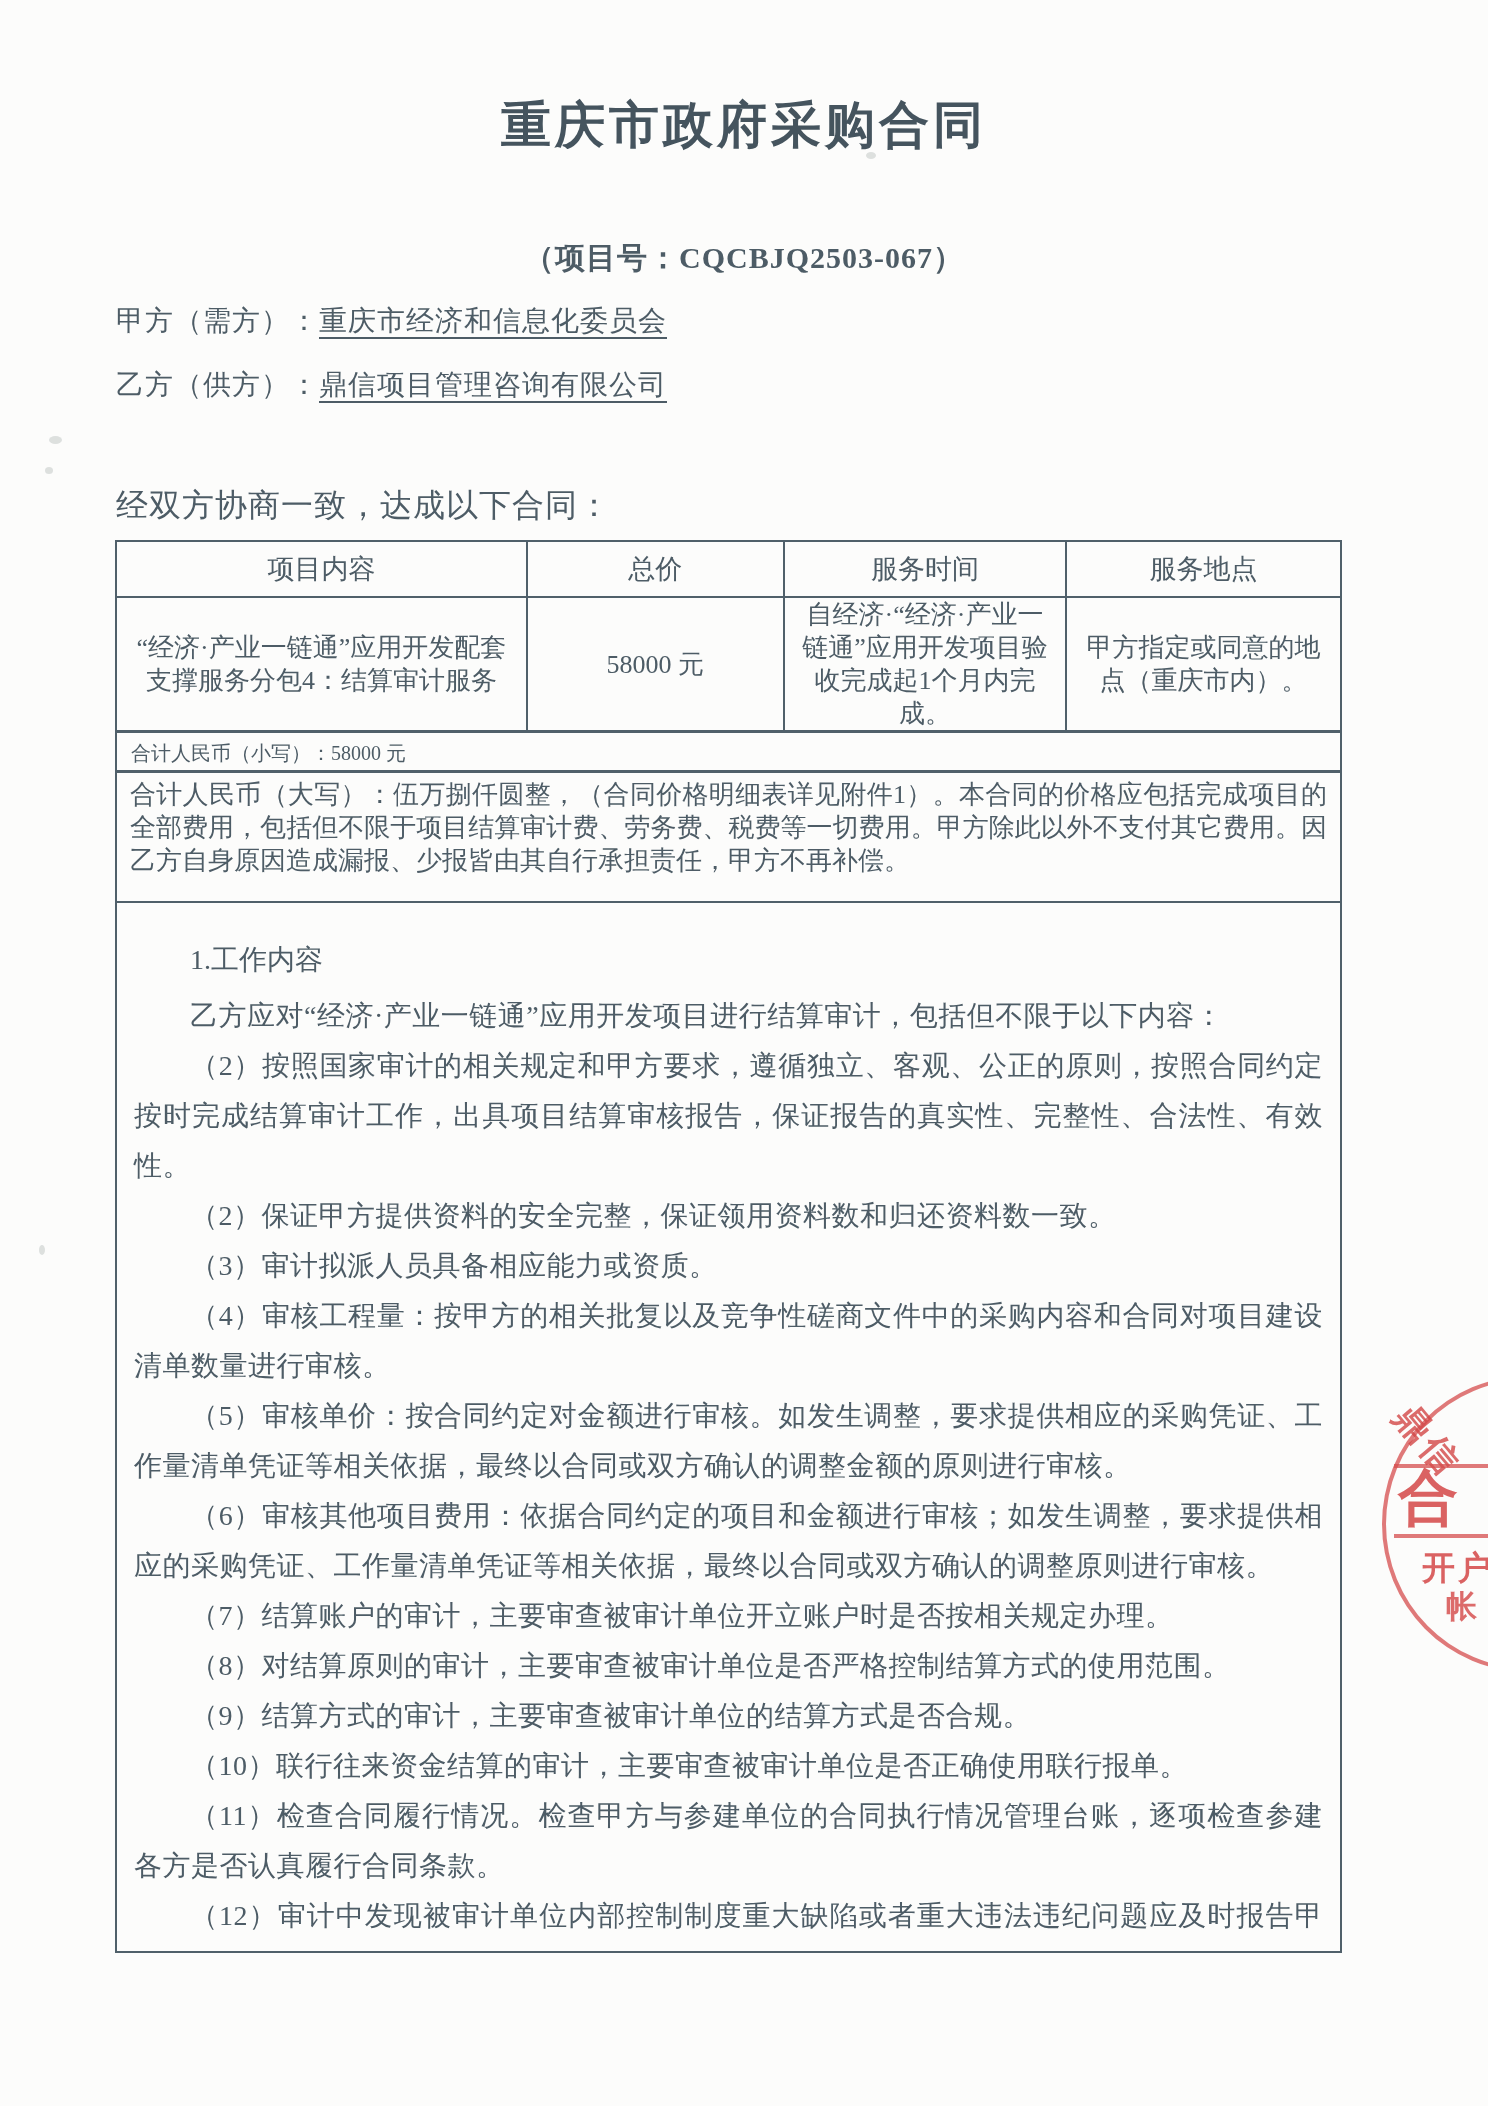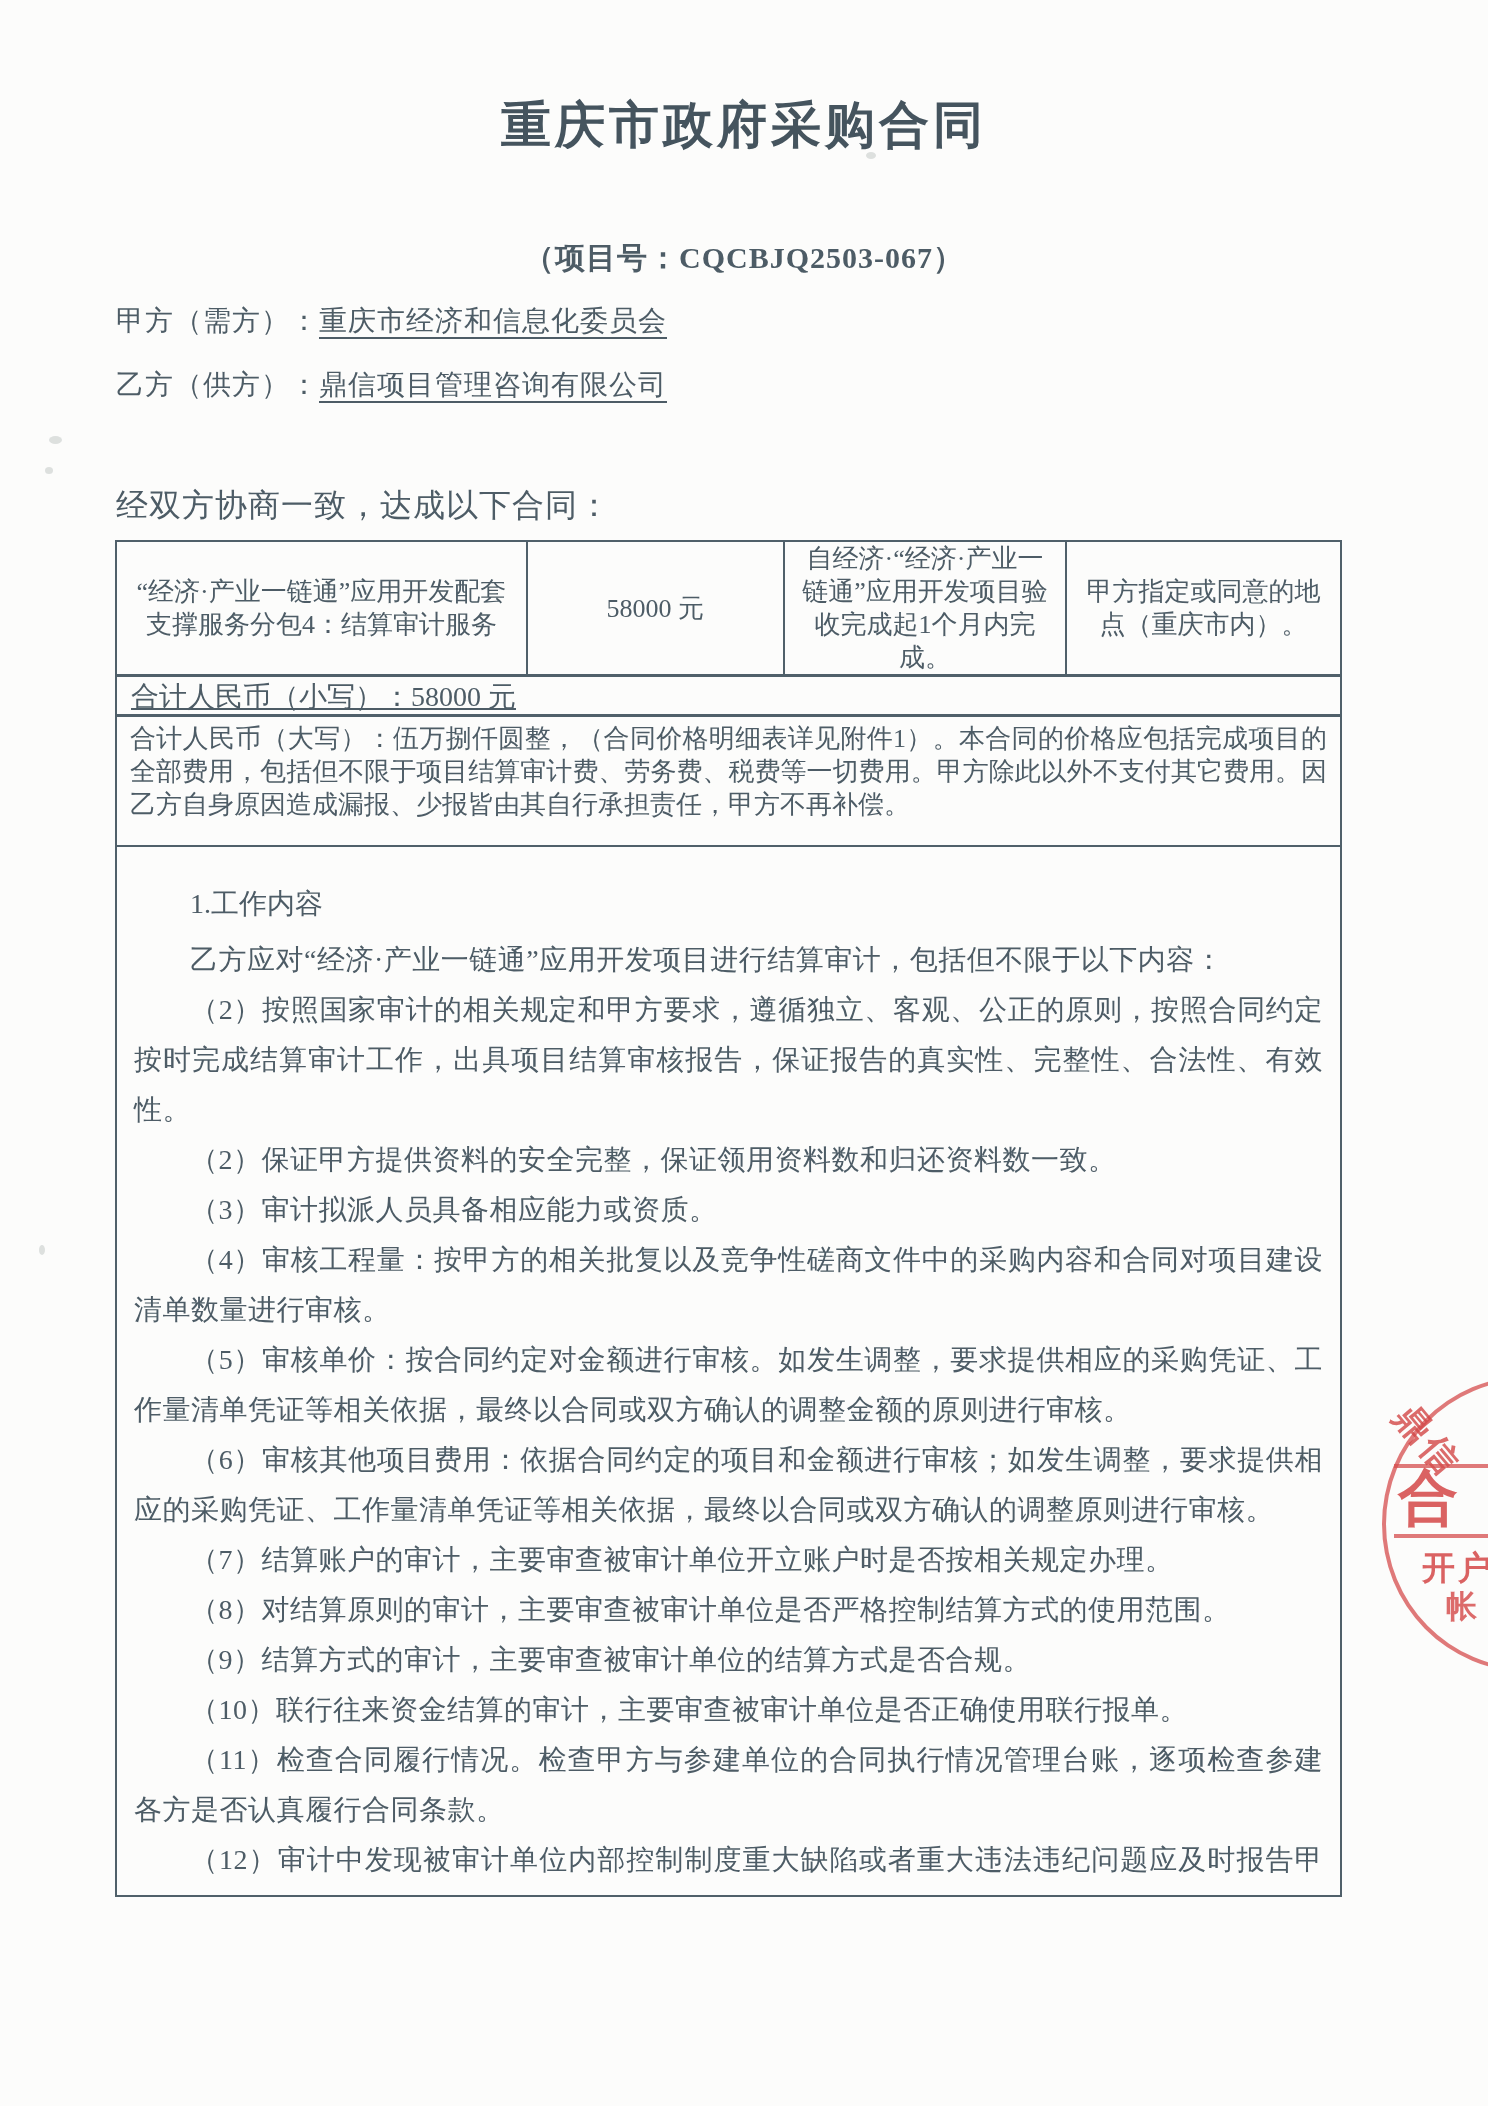--- a/index.html
+++ b/index.html
@@ -36,22 +36,22 @@
     height: 56px; display: flex; align-items: center; justify-content: center;
     font-size: 27px; border-right: 2px solid #50606a; border-bottom: 2px solid #50606a;
   }
   .th:last-child, .td:last-child { border-right: none; }
   .td {
     height: 132px; display: flex; align-items: center; justify-content: center;
     text-align: center; font-size: 26px; line-height: 33px;
     padding: 0 12px; border-right: 2px solid #50606a;
   }
   .row-lower {
-    border-top: 3px solid #50606a; height: 40px; font-size: 28px;
-    line-height: 36px; padding: 2px 7px 0 14px; text-decoration: underline;
+    border-top: 3px solid #50606a; height: 40px; font-size: 20px;
+    line-height: 36px; padding: 2px 7px 0 14px;
   }
   .row-upper {
     border-top: 3px solid #50606a; padding: 5px 13px 24px 13px;
     font-size: 26px; line-height: 33px; text-align: justify;
   }
   .row-section {
     border-top: 2px solid #50606a; height: 1050px;
     padding: 6px 17px 0 17px; overflow: hidden;
   }
   .sec-h { font-size: 28px; line-height: 40px; }
@@ -99,20 +99,26 @@
 <div class="doc-title">重庆市政府采购合同</div>
 <div class="project-no">（项目号：CQCBJQ2503-067）</div>
 
 <div class="party party-a"><span>甲方（需方）：</span><span class="u">重庆市经济和信息化委员会</span></div>
 <div class="party party-b"><span>乙方（供方）：</span><span class="u">鼎信项目管理咨询有限公司</span></div>
 
 <div class="intro-line">经双方协商一致，达成以下合同：</div>
 
 <div class="contract">
   <div class="grid">
+    <div class="th">项目内容</div>
+    <div class="th">总价</div>
+    <div class="th">服务时间</div>
+    <div class="th">服务地点</div>
+  </div>
+  <div class="grid">
     <div class="td">“经济·产业一链通”应用开发配套支撑服务分包4：结算审计服务</div>
     <div class="td">58000 元</div>
     <div class="td">自经济·“经济·产业一链通”应用开发项目验收完成起1个月内完成。</div>
     <div class="td">甲方指定或同意的地点（重庆市内）。</div>
   </div>
   <div class="row-lower">合计人民币（小写）：58000 元</div>
   <div class="row-upper">合计人民币（大写）：伍万捌仟圆整，（合同价格明细表详见附件1）。本合同的价格应包括完成项目的全部费用，包括但不限于项目结算审计费、劳务费、税费等一切费用。甲方除此以外不支付其它费用。因乙方自身原因造成漏报、少报皆由其自行承担责任，甲方不再补偿。</div>
   <div class="row-section">
     <div class="sec-sub">1.工作内容</div>
     <p class="para first">乙方应对“经济·产业一链通”应用开发项目进行结算审计，包括但不限于以下内容：</p>

